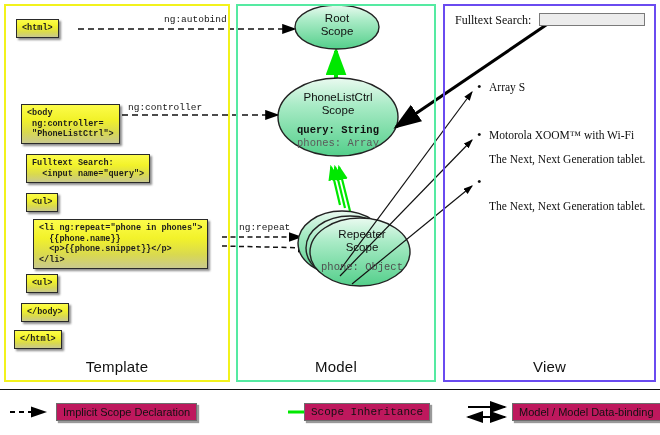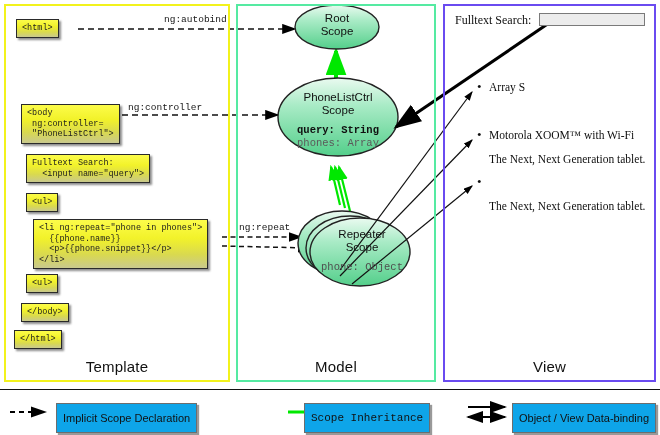--- a/index.html
+++ b/index.html
@@ -16,42 +16,42 @@
 
   .panel-label{position:absolute;bottom:4px;left:0;width:100%;text-align:center;
                font-size:15px;color:#111;letter-spacing:.2px;}
 
   
   .code-box{position:absolute;box-sizing:border-box;border:1px solid #2a2a2a;
             background:linear-gradient(180deg,#fcfc4a 0%,#f2f22a 38%,#d9d94f 72%,#c9c98e 100%);
             box-shadow:2px 2px 2px rgba(0,0,0,.45);
             font-family:"Liberation Mono","DejaVu Sans Mono",monospace;
             font-size:8.5px;line-height:10.5px;color:#1d1d1d;
-            padding:3px 5px;white-space:pre;font-weight:normal;}
+            padding:3px 5px;white-space:pre;font-weight:bold;}
 
   
   .conn-label{position:absolute;font-family:"Liberation Mono","DejaVu Sans Mono",monospace;
               font-size:9.5px;color:#161616;white-space:nowrap;}
 
   
   .view-row{position:absolute;font-family:"Liberation Serif","DejaVu Serif",serif;
             font-size:11.5px;color:#0e0e0e;white-space:nowrap;}
   .view-bullet{position:absolute;font-family:"Liberation Serif",serif;font-size:13px;color:#0e0e0e;}
   .view-caps{font-variant:normal;}
   #fulltext-label{position:absolute;left:12px;top:14px;font-family:"Liberation Serif",serif;
                   font-size:12px;color:#0e0e0e;}
   #fulltext-input{position:absolute;left:96px;top:13px;width:106px;height:13px;
                   box-sizing:border-box;border:1px solid #7a7a7a;background:#ececec;}
 
   
   #legend{position:absolute;left:0;top:390px;width:660px;height:45px;background:#ffffff;}
   #legend-divider{position:absolute;left:0;top:389px;width:660px;height:3px;background:#111;}
   .legend-box{position:absolute;box-sizing:border-box;border:1px solid #6d6d6d;
-              background:#0ea5e9;box-shadow:2px 2px 1px rgba(0,0,0,.4);
-              font-size:11px;color:#111;padding:8px 6px;white-space:nowrap;
+              background:#be185d;box-shadow:2px 2px 1px rgba(0,0,0,.4);
+              font-size:11px;color:#111;padding:2px 6px;white-space:nowrap;
               font-family:"Liberation Sans",sans-serif;}
 </style>
 </head>
 <body>
 
 <div id="stage">
 
   <svg id="svg-layer" width="660" height="435" style="position:absolute;left:0;top:0;">
     <defs>
       <linearGradient id="gradScope" x1="0" y1="0" x2="0" y2="1">
@@ -193,16 +193,16 @@
         </marker>
       </defs>
       <line x1="10" y1="22" x2="45" y2="22" stroke="#000" stroke-width="2" stroke-dasharray="5,4" marker-end="url(#lgBlack)"></line>
       <line x1="288" y1="22" x2="338" y2="22" stroke="#00e800" stroke-width="3.2" marker-end="url(#lgGreen)"></line>
       <line x1="468" y1="17" x2="505" y2="17" stroke="#000" stroke-width="2.2" marker-end="url(#lgBlack)"></line>
       <line x1="468" y1="27" x2="505" y2="27" stroke="#000" stroke-width="2.2" marker-end="url(#lgBlack)" marker-start="url(#lgBlackStart)"></line>
     </svg>
 
     <div class="legend-box" style="left:56px;top:13px;">Implicit Scope Declaration</div>
     <div class="legend-box" style="left:304px;top:13px;font-family:Liberation Mono, monospace;">Scope Inheritance</div>
-    <div class="legend-box" style="left:512px;top:13px;">Object / View Data-binding</div>
+    <div class="legend-box" style="left:512px;top:13px;">Model / Model Data-binding</div>
   </div>
 
 </div>
 
 </body></html>

